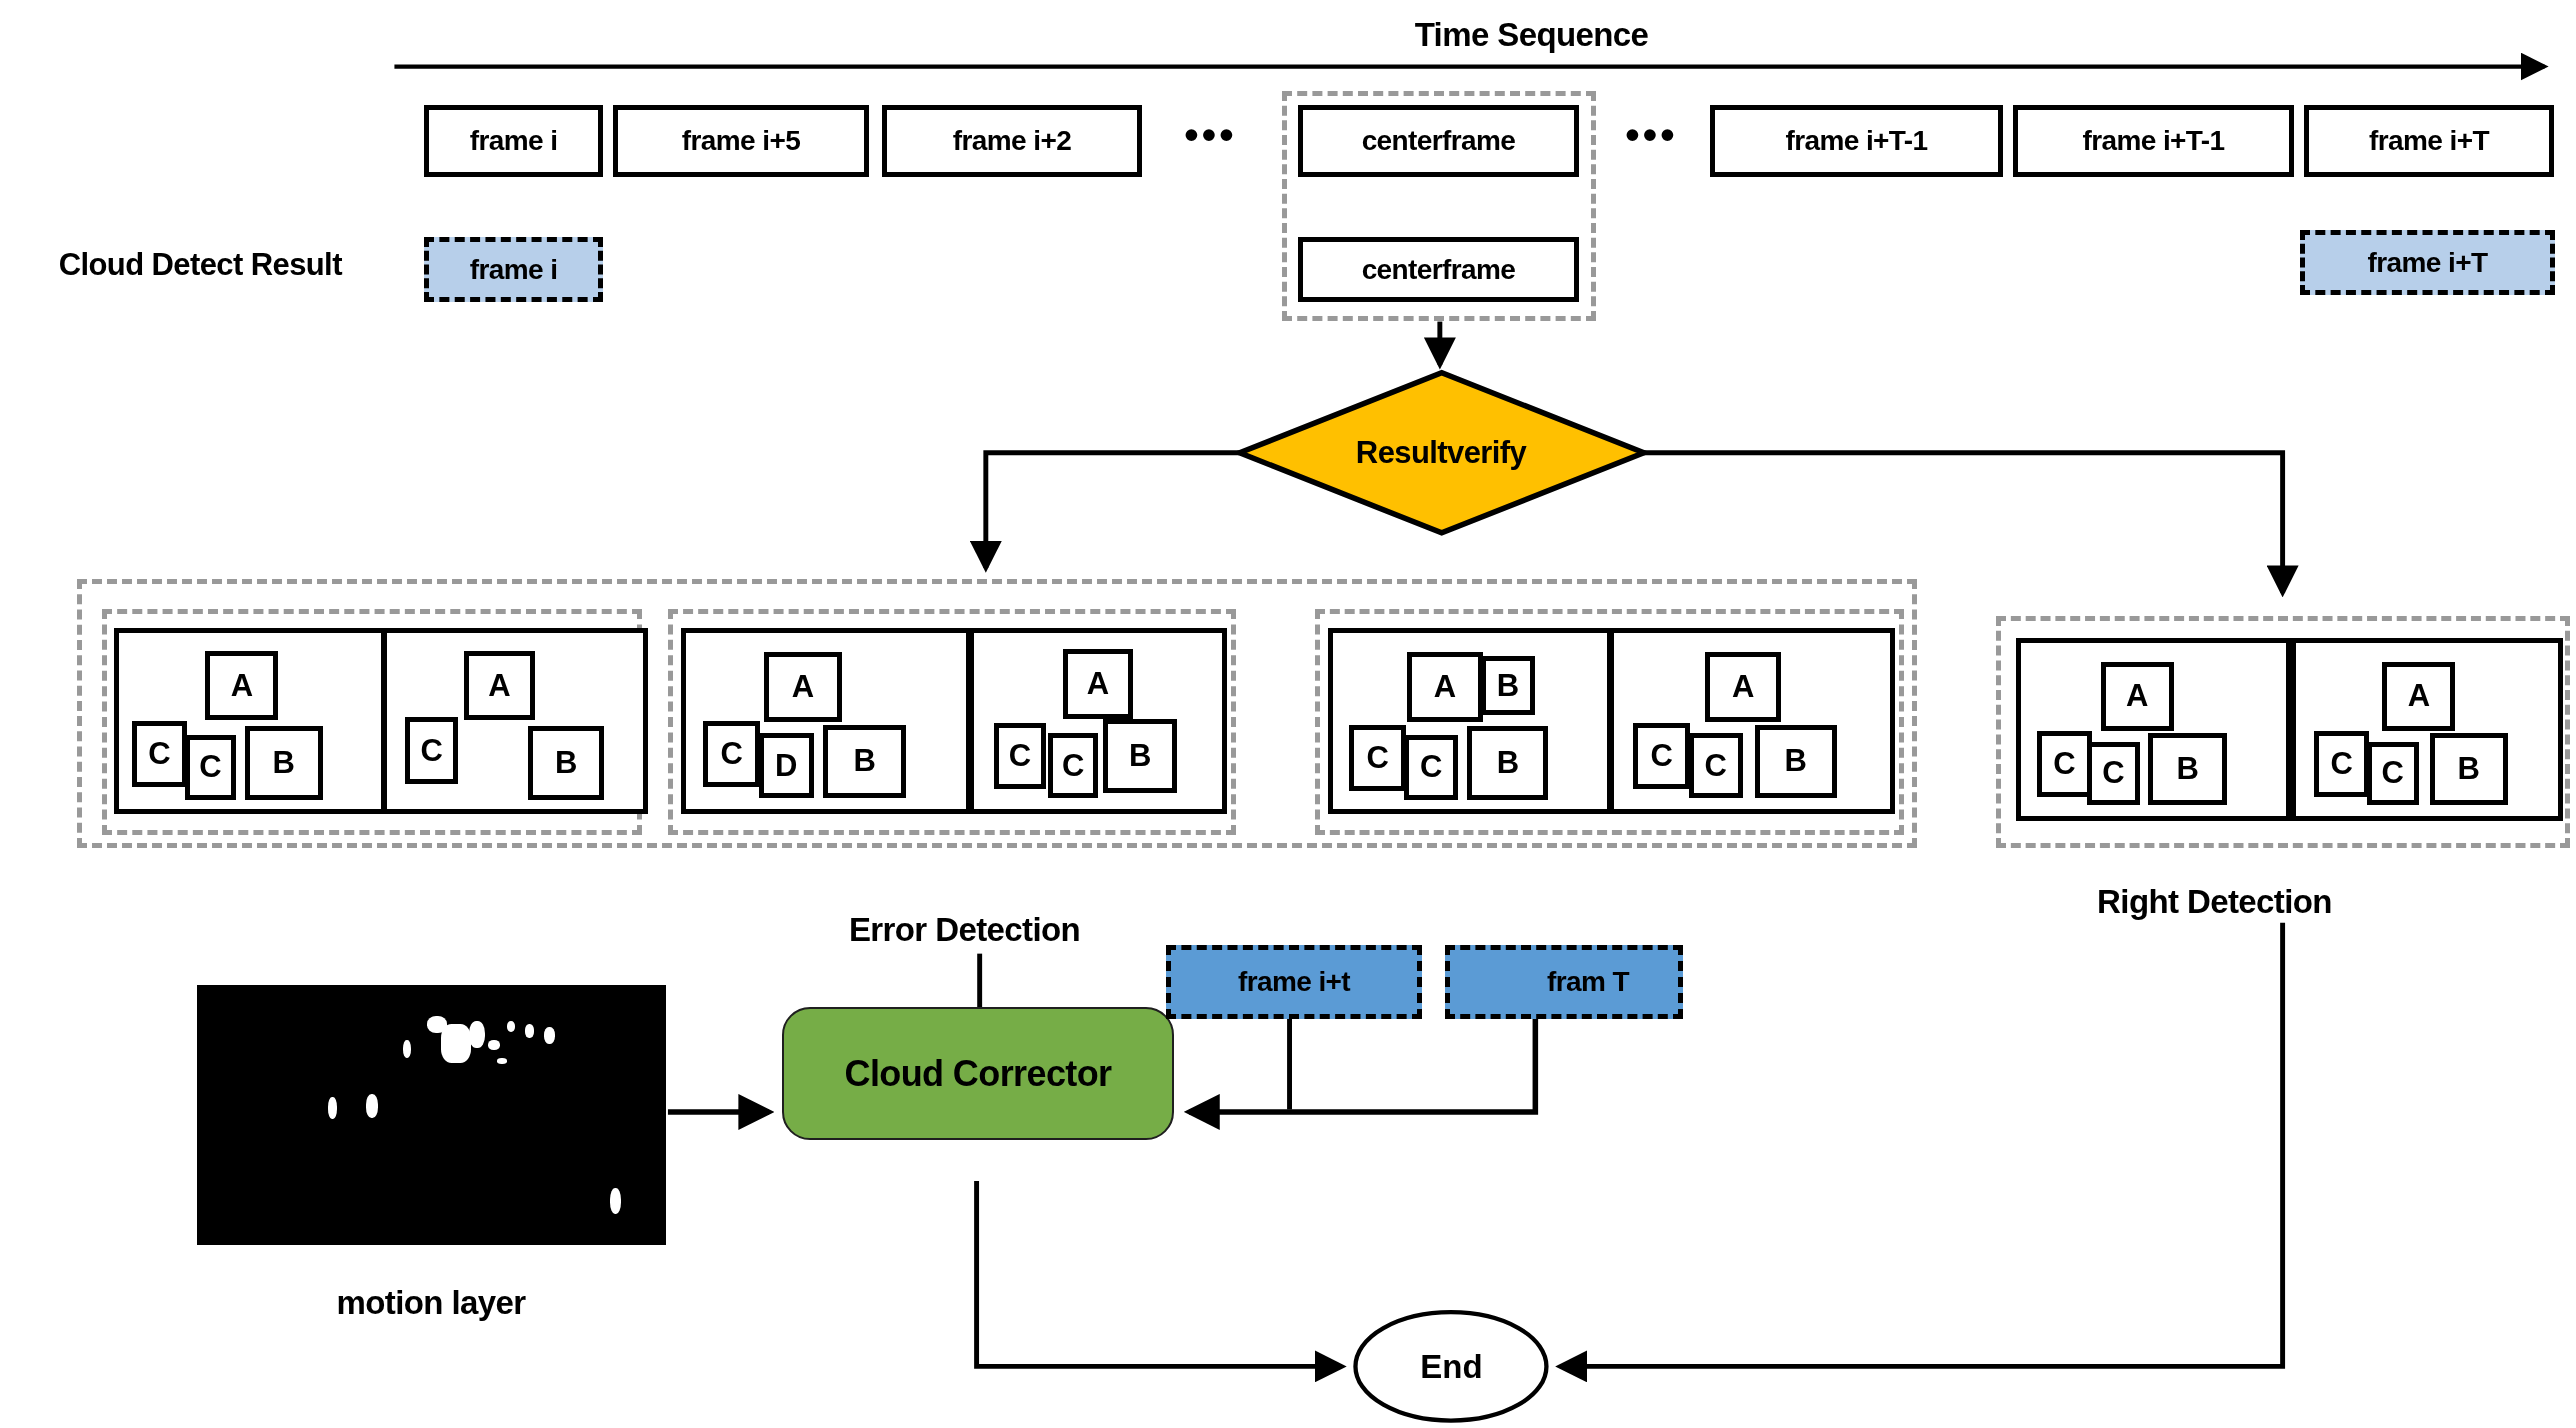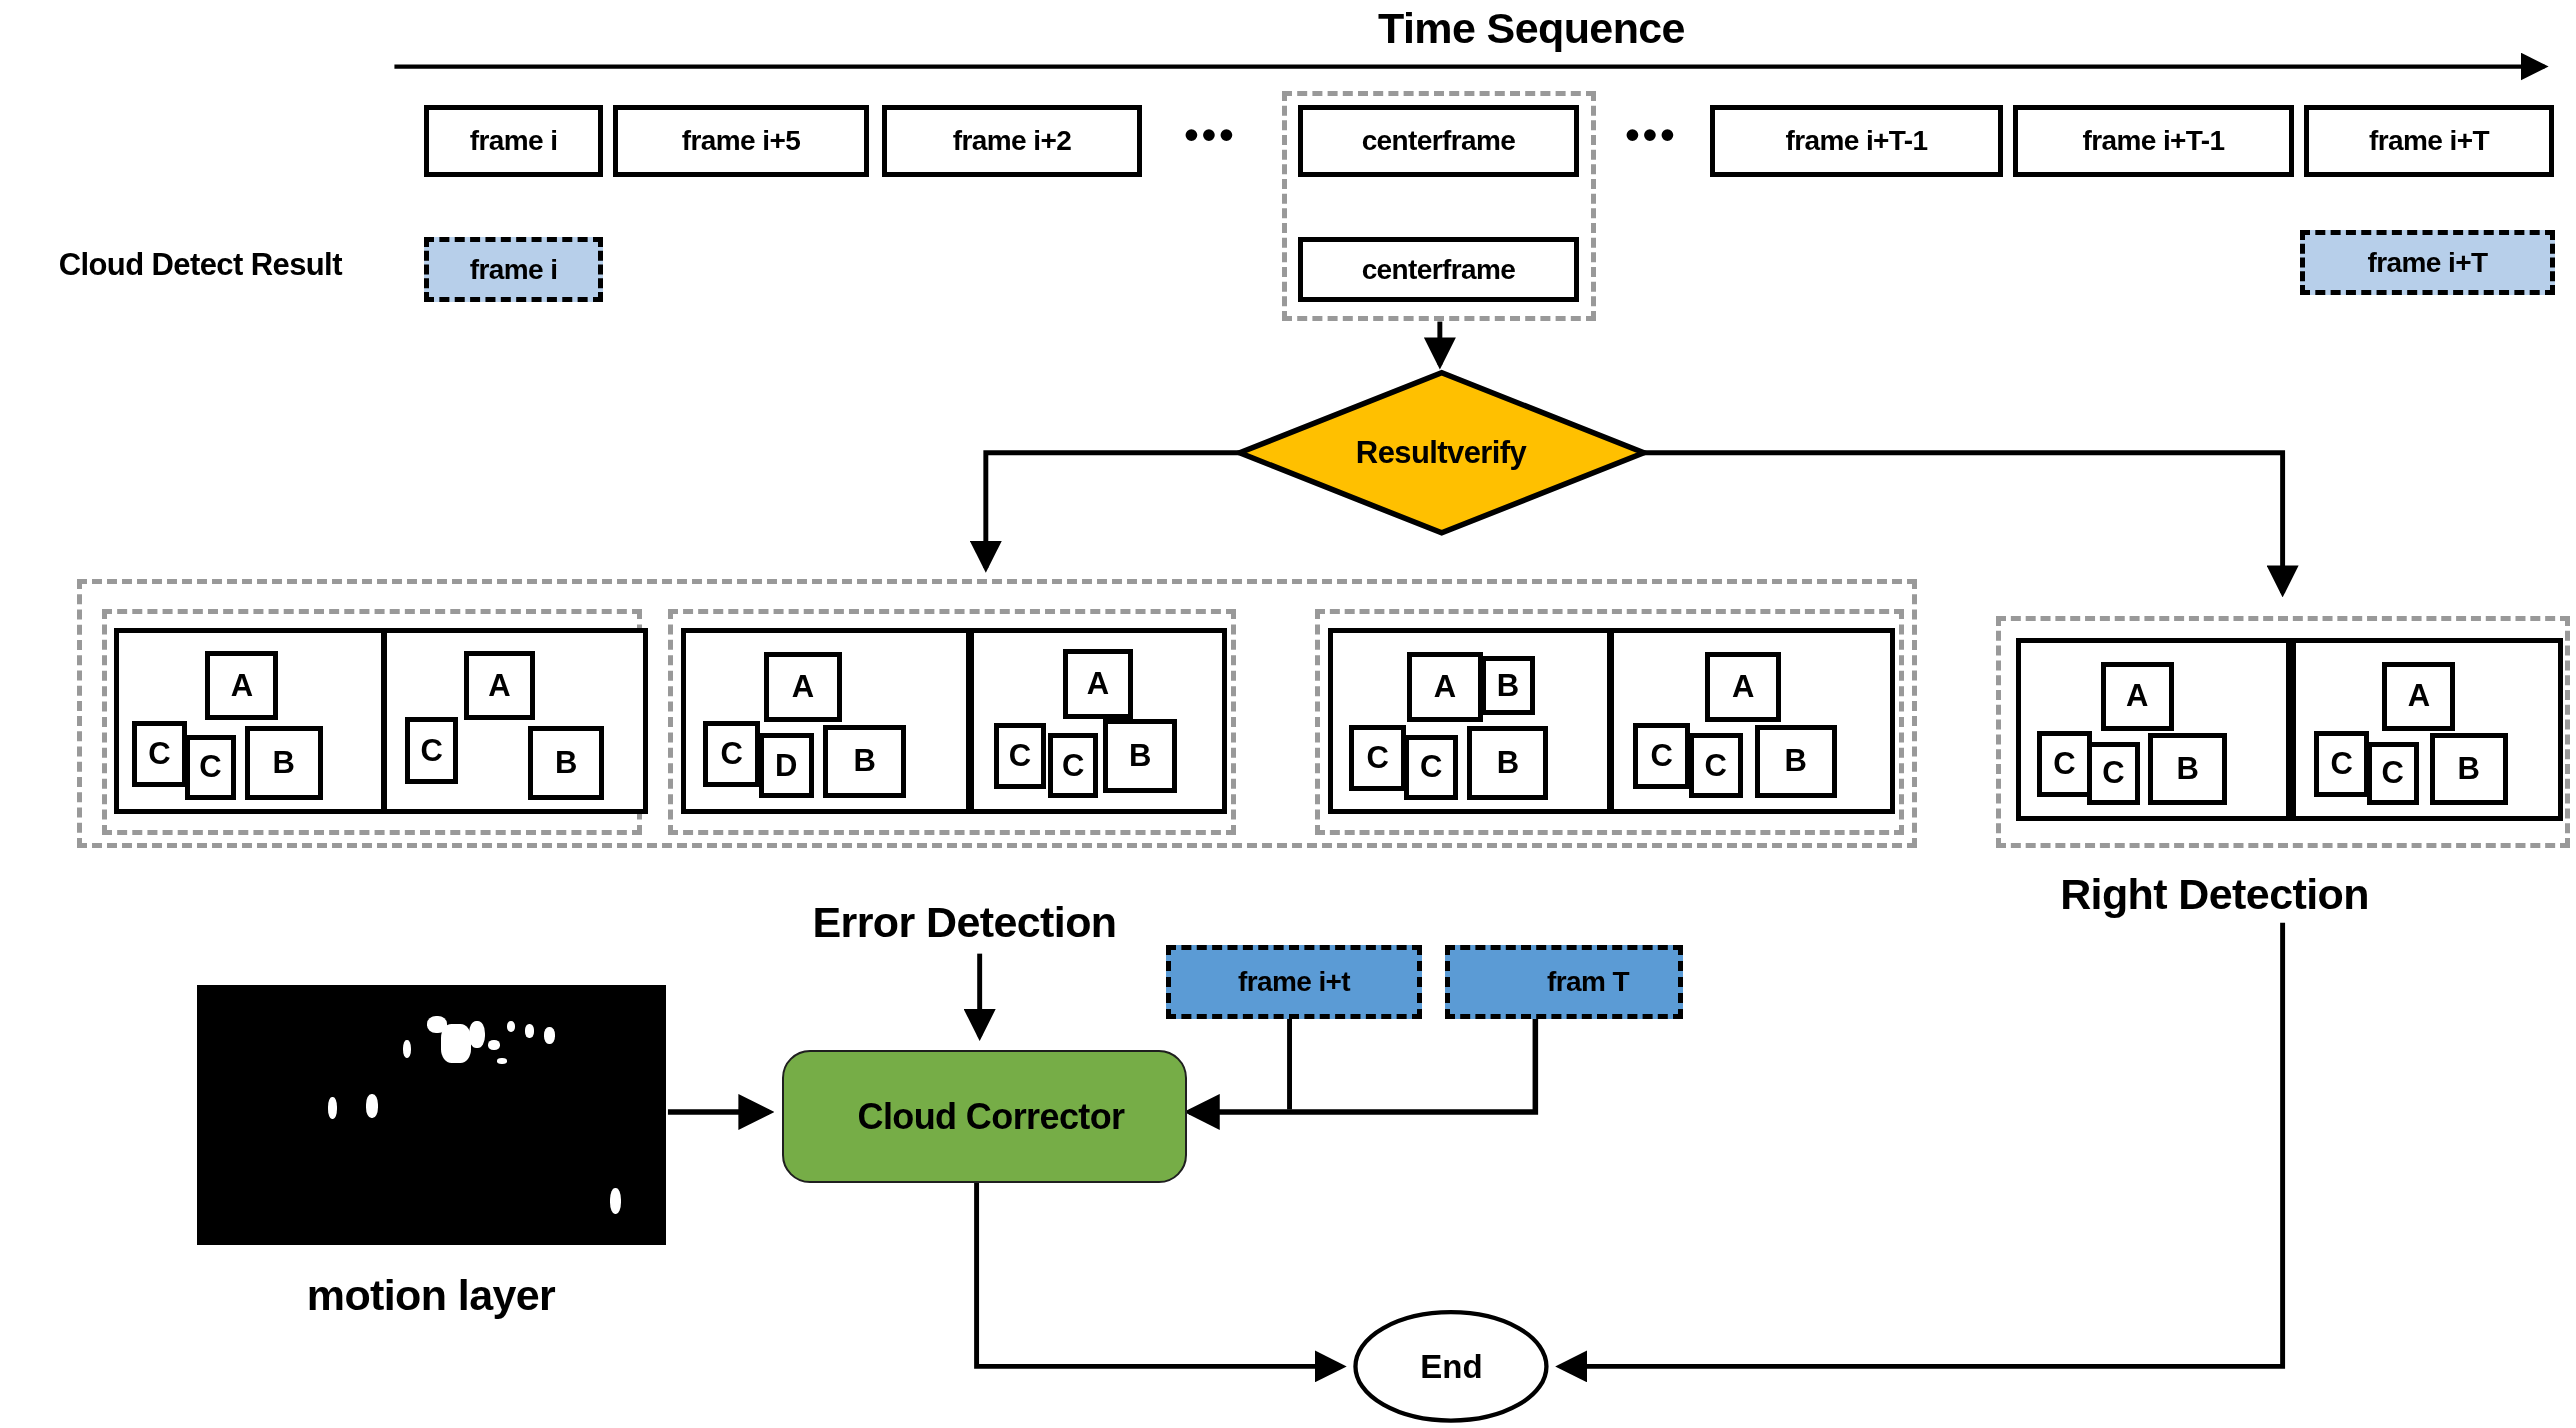--- a/index.html
+++ b/index.html
@@ -3,21 +3,21 @@
 <meta charset="utf-8">
 <style>
   html,body{margin:0;padding:0;background:#fff;}
   #stage{
     position:relative; width:2576px; height:1428px; background:#ffffff;
     font-family:"Liberation Sans", sans-serif; color:#000; overflow:hidden;
   }
   .abs{position:absolute;}
   .ctr{display:flex;align-items:center;justify-content:center;text-align:center;}
   .lbl{font-weight:bold;font-size:31px;letter-spacing:-0.6px;}
-  .big{font-weight:bold;font-size:43px;letter-spacing:-0.6px;}
+  .big{font-weight:bold;font-size:33px;letter-spacing:-0.6px;margin-top:7px;}
   .tbox{
     position:absolute;border:5.5px solid #000;background:#fff;
     display:flex;align-items:center;justify-content:center;
     font-weight:bold;font-size:28px;letter-spacing:-0.6px;
   }
   .bluedash{border:5.5px dashed #000;background:var(--lightblue);}
   .bluedark{border:5.5px dashed #000;background:var(--darkblue);}
   .graydash{position:absolute;border:5px dashed var(--dash);background:transparent;}
   .frame{position:absolute;border:5.5px solid #000;background:#fff;}
   .minibox{
@@ -167,21 +167,21 @@
     <div class="blob" style="left:70%;top:15%;width:9.2px;height:13.6px;"></div>
     <div class="blob" style="left:74%;top:16%;width:11px;height:17px;"></div>
     <div class="blob" style="left:64%;top:28%;width:10px;height:6.2px;"></div>
     <div class="blob" style="left:44%;top:21%;width:8px;height:18.5px;"></div>
     <div class="blob" style="left:28%;top:43%;width:8.6px;height:22px;"></div>
     <div class="blob" style="left:36%;top:42%;width:12.3px;height:23.4px;"></div>
     <div class="blob" style="left:88%;top:78%;width:11px;height:26px;"></div>
   </div>
   <div class="abs ctr big" style="left:240px;top:1268px;width:382px;height:55px;">motion layer</div>
 
-  <div class="greenbox" style="left:782px;top:1050px;width:388px;height:129px;padding-left:13px;">Cloud Corrector</div>
+  <div class="greenbox" style="left:782px;top:1007px;width:388px;height:129px;">Cloud Corrector</div>
 
   <div class="tbox bluedark" style="left:1166px;top:945px;width:246px;height:64px;">frame i+t</div>
   <div class="tbox bluedark" style="left:1445px;top:945px;width:180px;height:64px;padding-left:48px;">fram T</div>
 
   <div class="abs ctr" style="left:1359px;top:1331px;width:185px;height:71px;
        font-weight:bold;font-size:33px;">End</div>
 
 </div>
 
 

